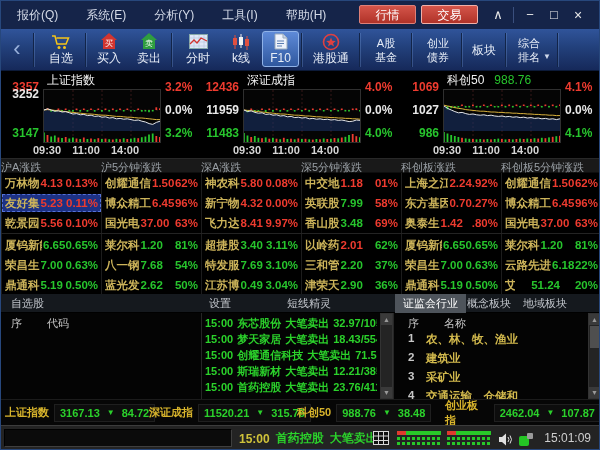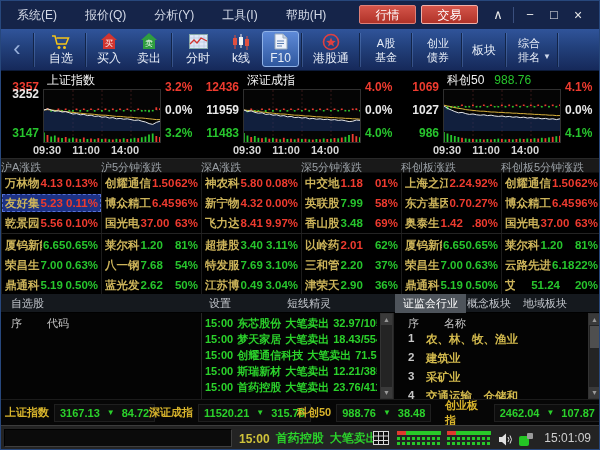--- a/index.html
+++ b/index.html
@@ -91,22 +91,22 @@
   #bclock{position:absolute;right:10px;top:0;height:25px;line-height:25px;font-size:12px;color:#cfcfcf;}
   .bicon{position:absolute;top:5px;}
 </style>
 </head>
 <body>
 
 <div id="win">
 
   <div id="titlebar">
     <div id="menubar">
+        <div class="menu-item">报价(Q)</div>
         <div class="menu-item">系统(E)</div>
-        <div class="menu-item">报价(Q)</div>
         <div class="menu-item">分析(Y)</div>
         <div class="menu-item">工具(I)</div>
         <div class="menu-item">帮助(H)</div>
       </div>
     <div class="tb-btn" id="btn-quote">行情</div>
     <div class="tb-btn" id="btn-trade">交易</div>
     <div class="winctl" id="btn-collapse">∧</div>
     <div id="ctl-sep"></div>
     <div class="winctl" id="btn-min">−</div>
     <div class="winctl" id="btn-max">□</div>

